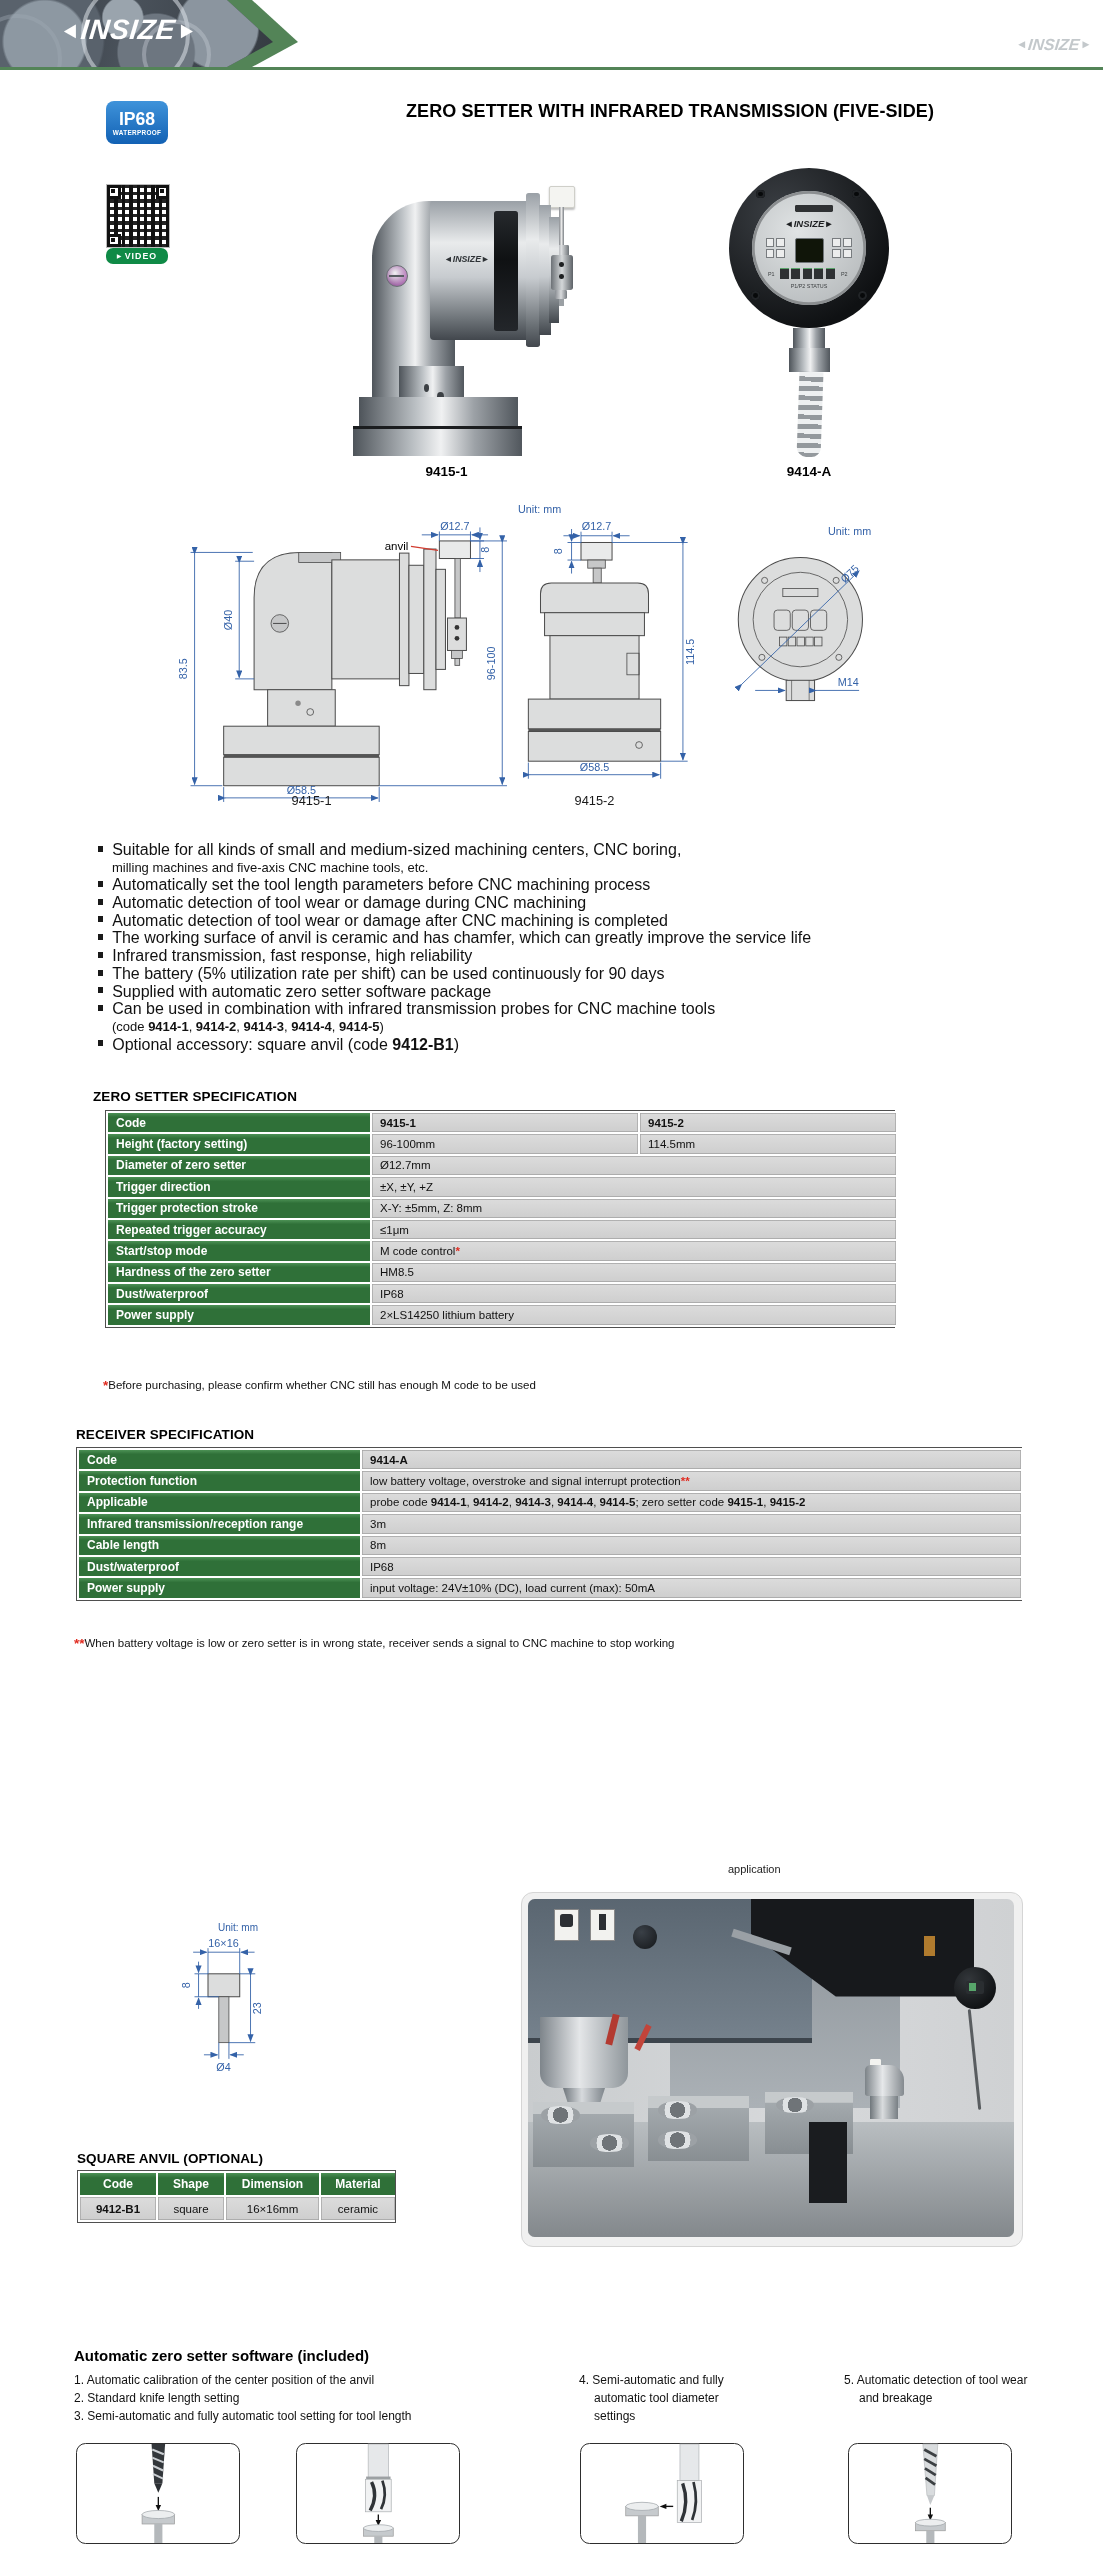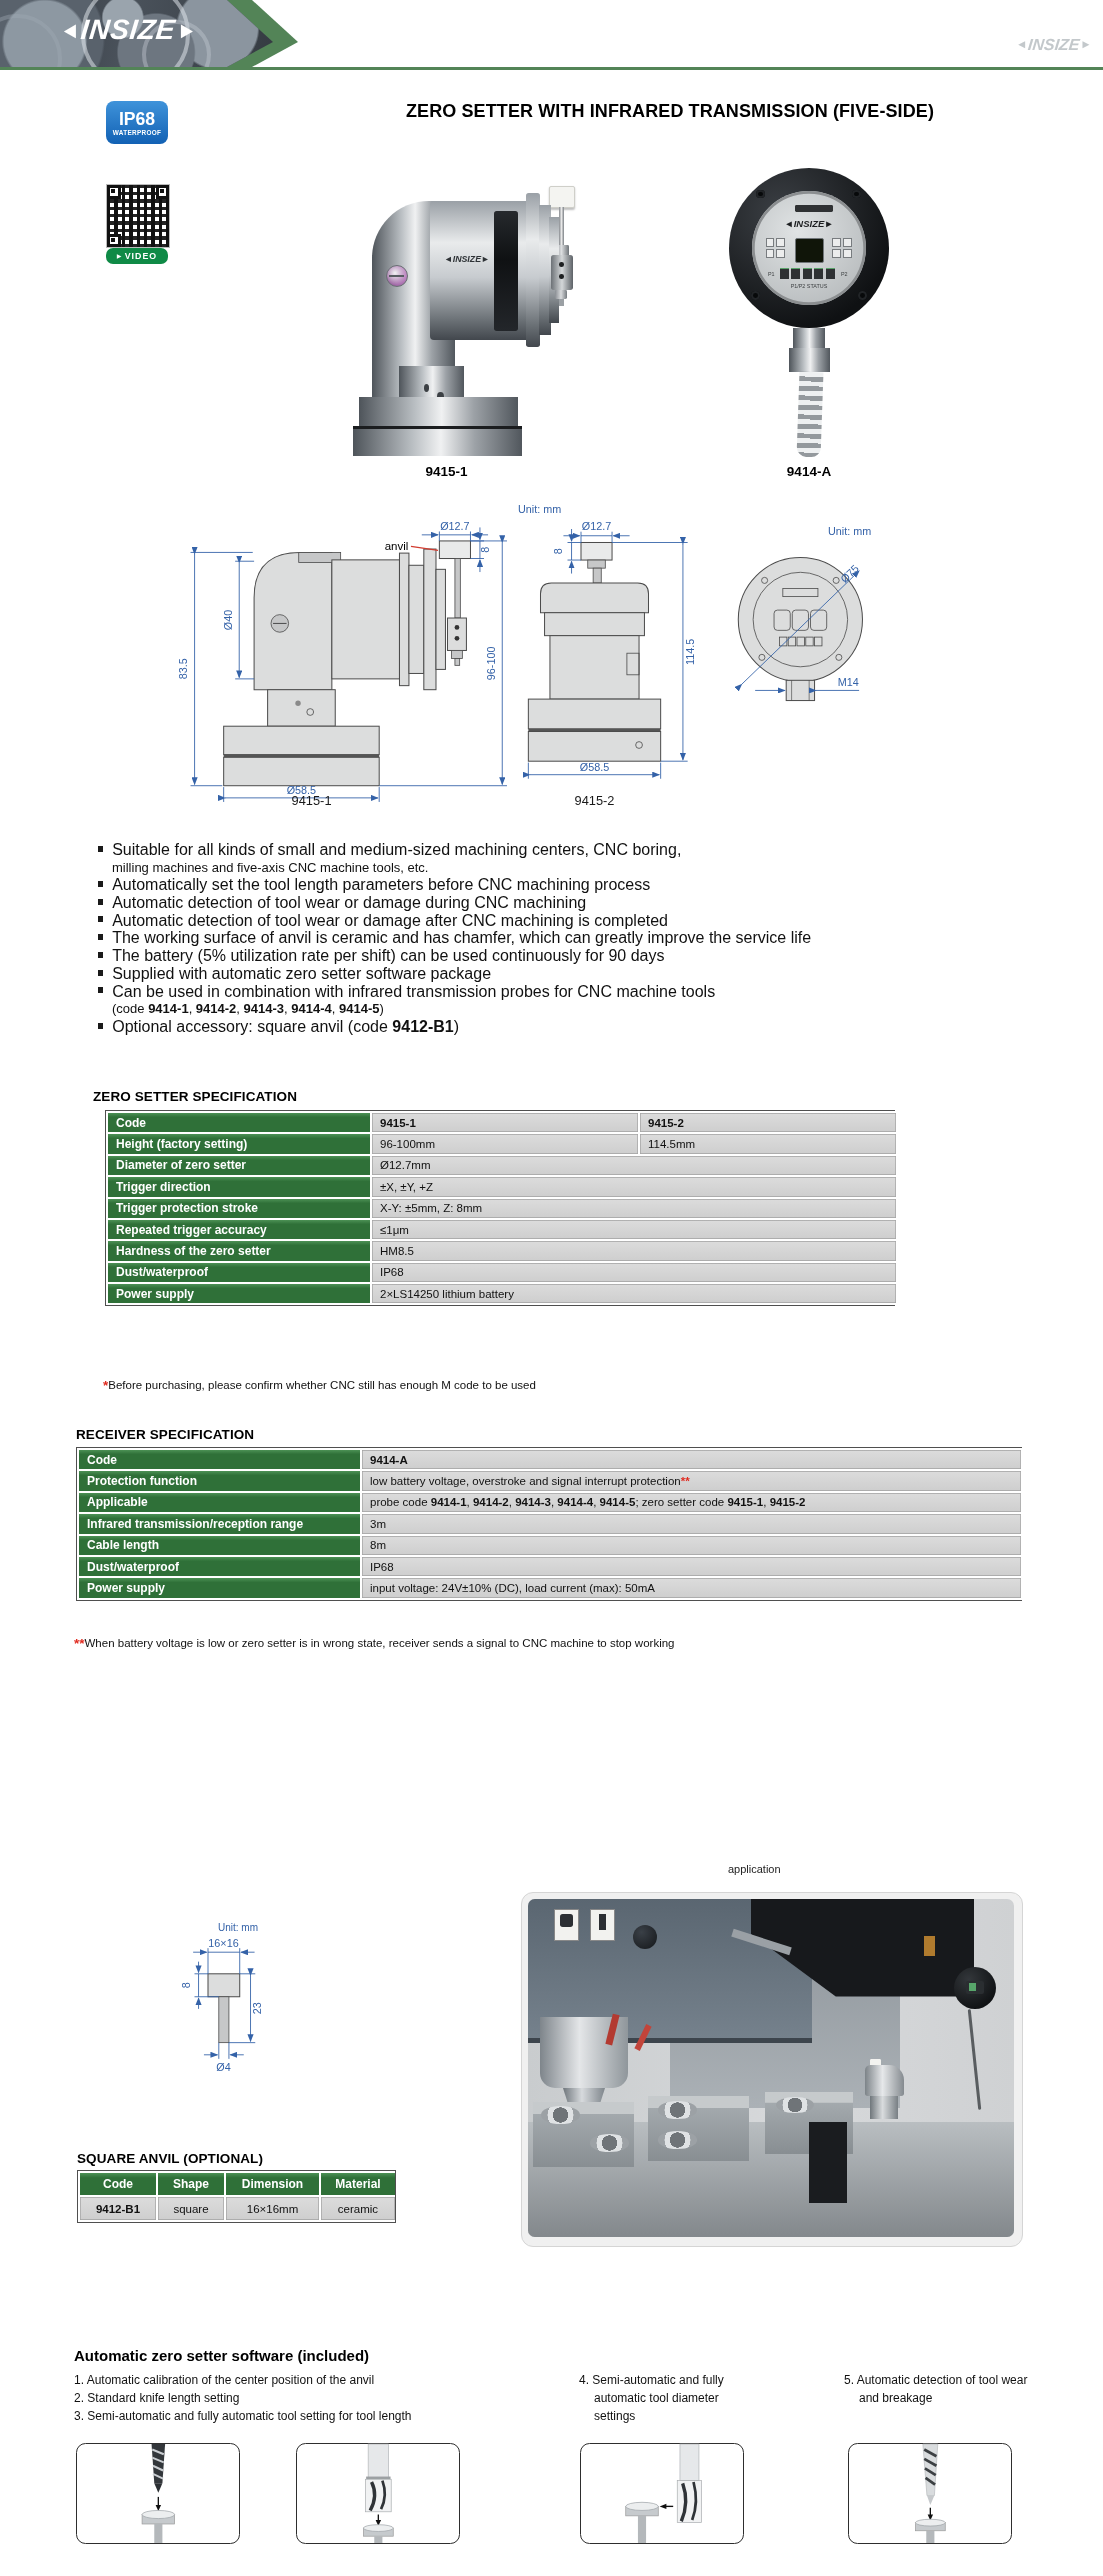--- a/index.html
+++ b/index.html
@@ -402,20 +402,24 @@
     <div class="feat">
         <span class="sq"></span>
         <span class="tx">Automatic detection of tool wear or damage after CNC machining is completed</span>
       </div>
     <div class="feat">
         <span class="sq"></span>
         <span class="tx">The working surface of anvil is ceramic and has chamfer, which can greatly improve the service life</span>
       </div>
     <div class="feat">
         <span class="sq"></span>
+        <span class="tx">Infrared transmission, fast response, high reliability</span>
+      </div>
+    <div class="feat">
+        <span class="sq"></span>
         <span class="tx">The battery (5% utilization rate per shift) can be used continuously for 90 days</span>
       </div>
     <div class="feat">
         <span class="sq"></span>
         <span class="tx">Supplied with automatic zero setter software package</span>
       </div>
     <div class="feat">
         <span class="sq"></span>
         <span class="tx">Can be used in combination with infrared transmission probes for CNC machine tools</span>
       </div>
@@ -459,20 +463,24 @@
             <td class="lab">Trigger direction</td>
             <td class="val" colspan="2">±X, ±Y, +Z</td>
           </tr>
       <tr>
             <td class="lab">Trigger protection stroke</td>
             <td class="val" colspan="2">X-Y: ±5mm, Z: 8mm</td>
           </tr>
       <tr>
             <td class="lab">Repeated trigger accuracy</td>
             <td class="val" colspan="2">≤1μm</td>
+          </tr>
+      <tr>
+            <td class="lab">Start/stop mode</td>
+            <td class="val" colspan="2"><span>M code control</span><span class="red">*</span></td>
           </tr>
       <tr>
             <td class="lab">Hardness of the zero setter</td>
             <td class="val" colspan="2">HM8.5</td>
           </tr>
       <tr>
             <td class="lab">Dust/waterproof</td>
             <td class="val" colspan="2">IP68</td>
           </tr>
       <tr>

